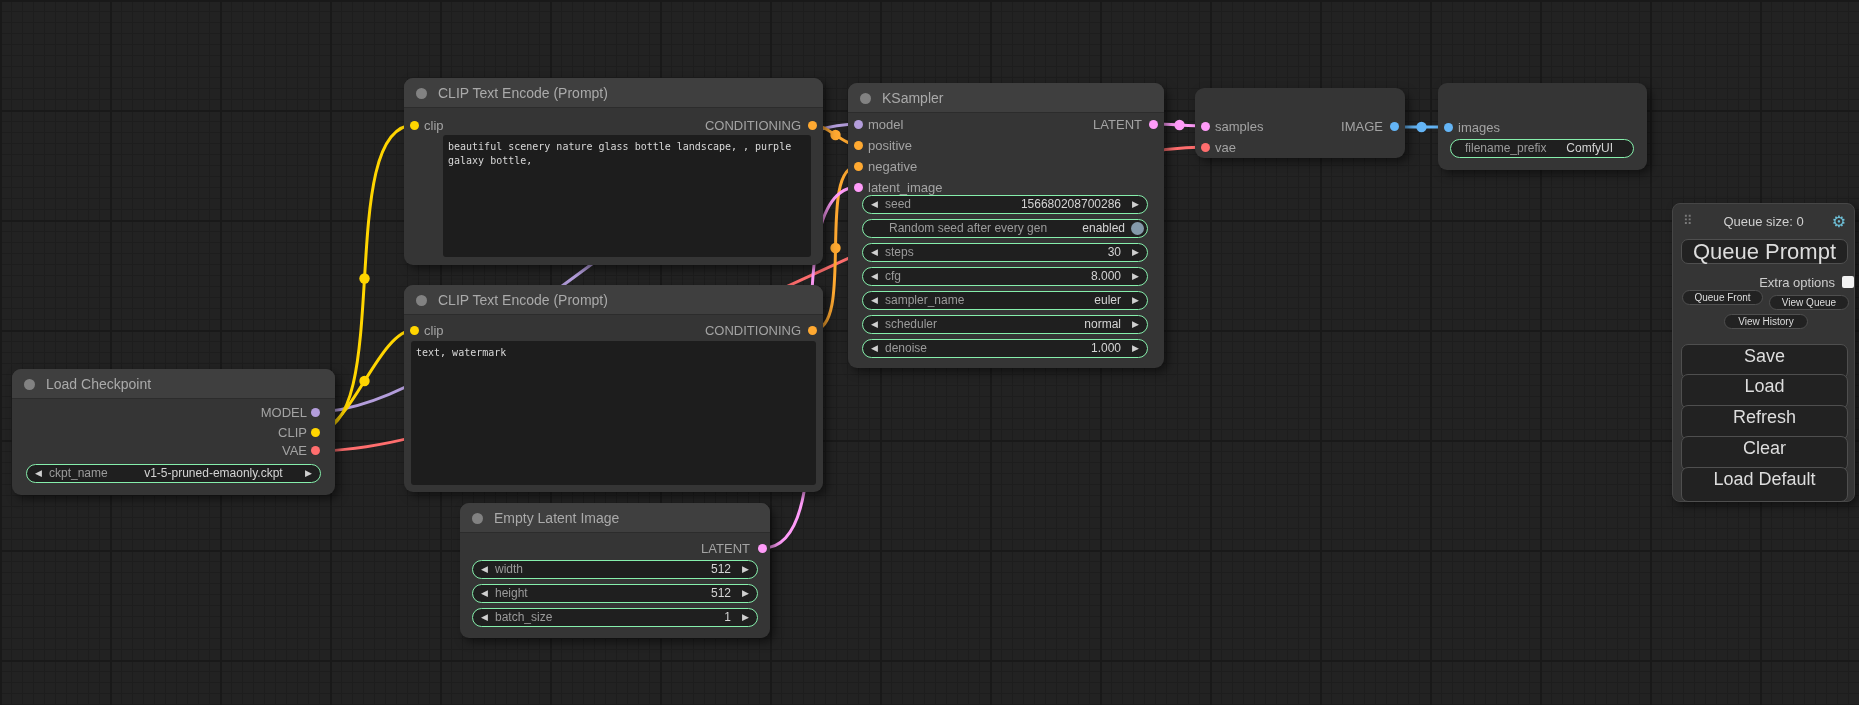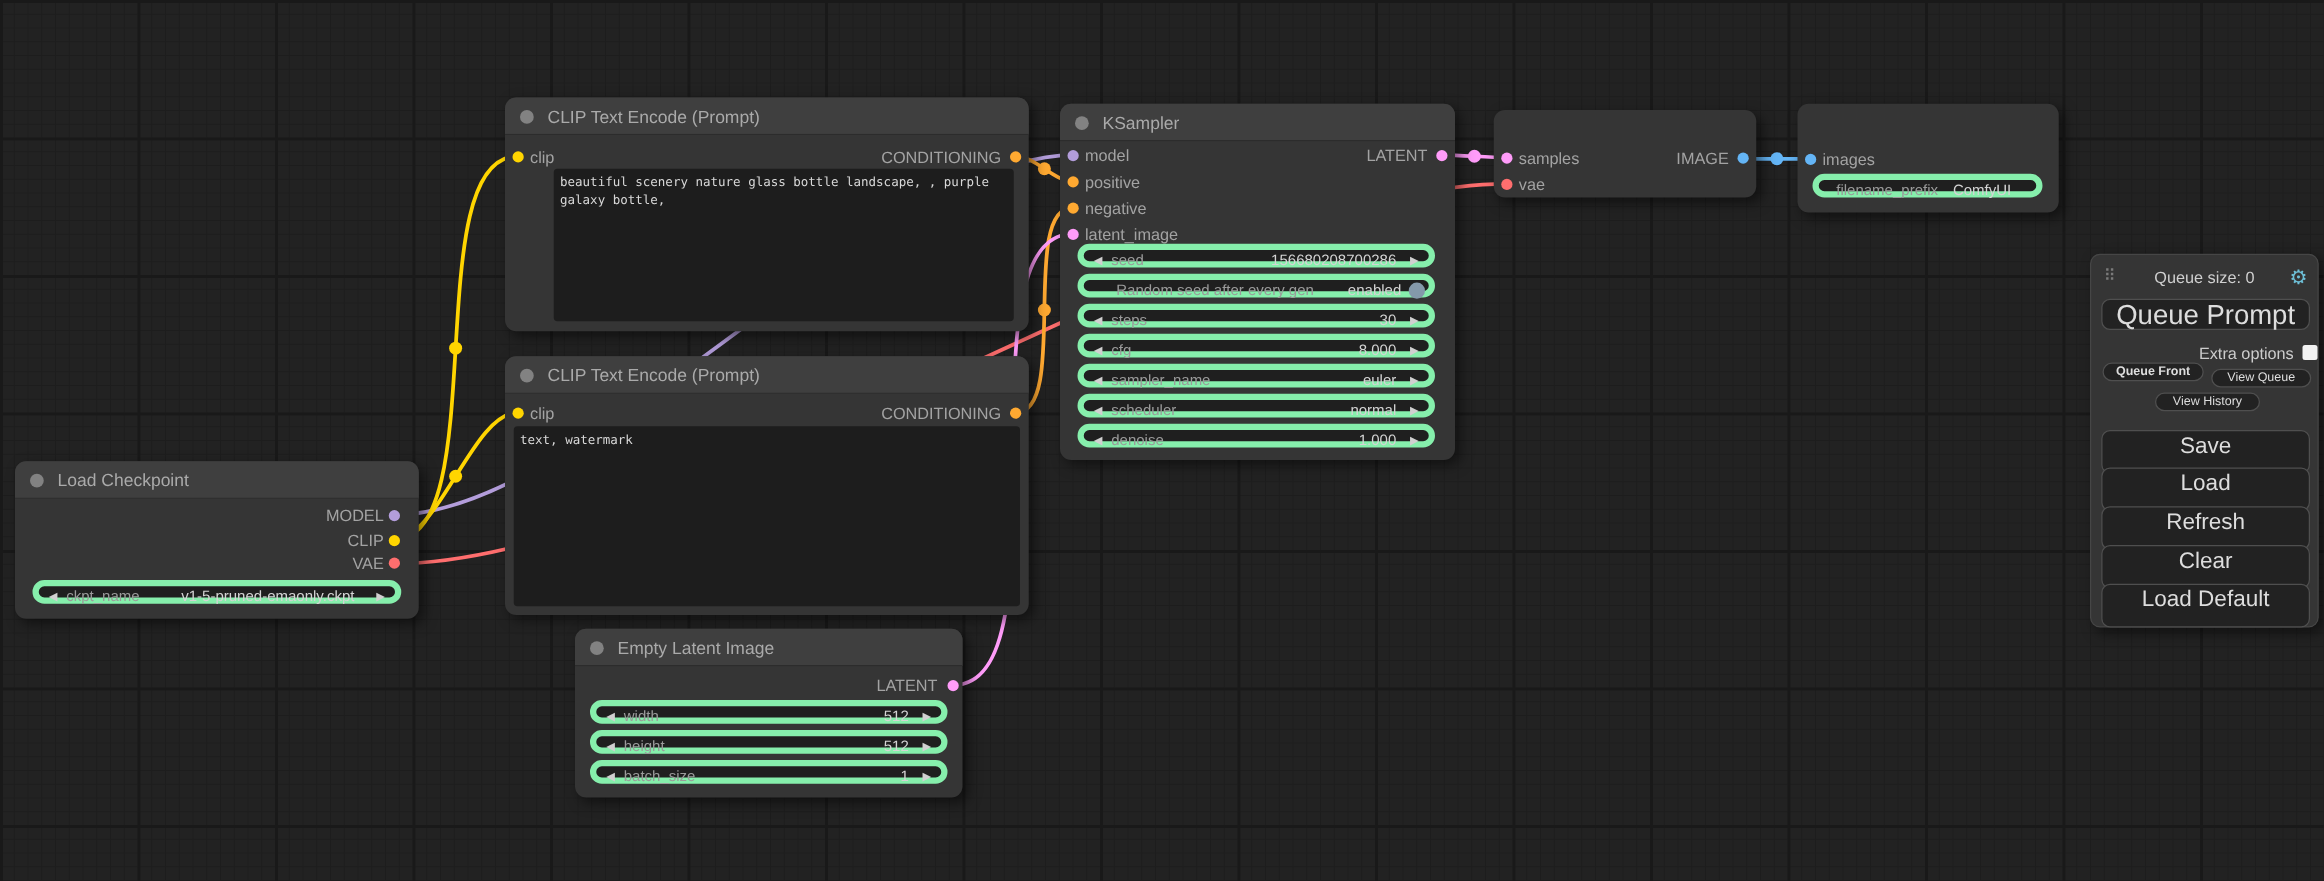--- a/index.html
+++ b/index.html
@@ -36,21 +36,21 @@
   .slot-row{position:absolute;height:16px;font-size:13px;color:#a3a3a3;white-space:nowrap;}
   .in-row{left:20px;}
   .out-row{right:22px;text-align:right;}
   .prompt-box{
     position:absolute;background:#1d1d1d;border-radius:3px;
     font-family:"DejaVu Sans Mono",monospace;font-size:10px;line-height:14px;color:#d8d8d8;
     padding:5px 5px;box-sizing:border-box;white-space:pre-wrap;word-wrap:break-word;
     overflow:hidden;
   }
   .widget{
-    position:absolute;height:19px;background:#1f1f1f;border:5px solid #86efac;
+    position:absolute;height:19px;background:#1f1f1f;border:1px solid #86efac;
     border-radius:10px;box-sizing:border-box;font-size:12px;line-height:17px;
   }
   .w-label{position:absolute;left:22px;color:#9b9b9b;white-space:nowrap;}
   .w-label-noarrow{left:14px;}
   .w-value{position:absolute;right:26px;color:#d4d4d4;white-space:nowrap;}
   .w-value-center{position:absolute;left:40%;right:15%;text-align:center;color:#d4d4d4;white-space:nowrap;}
   .arrow{position:absolute;top:0;font-size:9px;color:#d0d0d0;line-height:17px;}
   .arrow-l{left:8px;}
   .arrow-r{right:8px;}
   .toggle-circle{
@@ -250,21 +250,21 @@
   <div class="qp-header">
     <span class="drag-handle">⠿</span>
     <span class="qp-title">Queue size: 0</span>
     <span class="gear">⚙</span>
   </div>
   <div class="btn btn-queue">Queue Prompt</div>
   <div class="extra-row">
     <span class="extra-label">Extra options</span>
     <span class="checkbox"></span>
   </div>
-  <div class="btn btn-small" style="left:9px;top:86px;width:81px;font-weight:bold;">Queue Front</div>
+  <div class="btn btn-small" style="left:9px;top:86px;width:81px;">Queue Front</div>
   <div class="btn btn-small" style="left:96px;top:91px;width:80px;">View Queue</div>
   <div class="btn btn-small" style="left:51px;top:110px;width:84px;">View History</div>
   <div class="btn btn-big" style="top:140px;">Save</div>
   <div class="btn btn-big" style="top:170px;">Load</div>
   <div class="btn btn-big" style="top:201px;">Refresh</div>
   <div class="btn btn-big" style="top:232px;">Clear</div>
   <div class="btn btn-big" style="top:263px;">Load Default</div>
 </div>
 
 </body></html>

